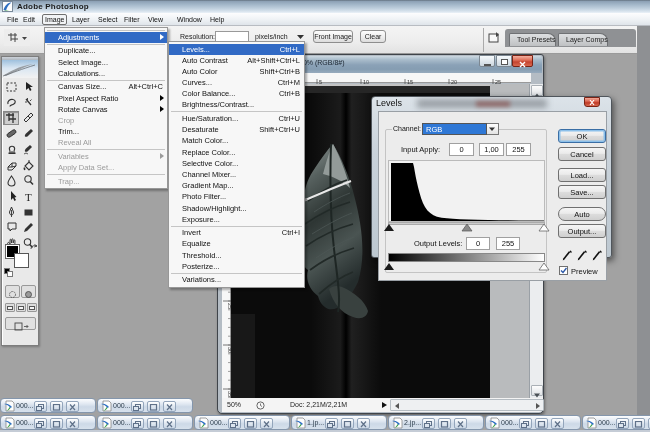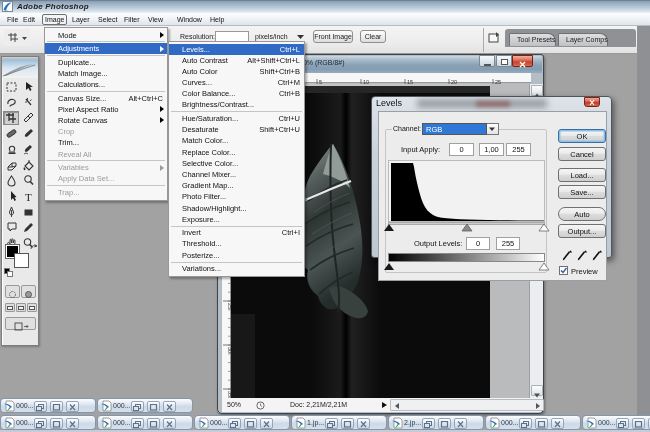--- a/index.html
+++ b/index.html
@@ -2,21 +2,21 @@
 <html><head>
 <meta charset="utf-8">
 <style>
 * { margin:0; padding:0; box-sizing:border-box; }
 html,body { width:650px; height:432px; overflow:hidden; }
 body { font-family:"Liberation Sans", sans-serif; background:#a2a2a2; position:relative; }
 .abs { position:absolute; }
 
 #titlebar { left:0; top:0; width:650px; height:13px;
   background:linear-gradient(180deg,#5d6b78 0%,#8ca0b4 9%,#a3b7c9 35%,#bfcfdd 65%,#d9e4ee 88%,#ebf2f8 100%); }
-#titletxt { left:17px; top:2px; font-size:8px; color:#1c1c1c; font-weight:bold; letter-spacing:0.2px;font-style:italic;}
+#titletxt { left:17px; top:2px; font-size:8px; color:#1c1c1c; font-weight:bold; letter-spacing:0.2px;}
 #menubar { left:0; top:13px; width:650px; height:13px;
   background:linear-gradient(180deg,#fdfdfe 0%,#f0f3f6 50%,#dfe4ea 100%);
   border-bottom:1px solid #b8bcc2; }
 .mi { position:absolute; top:16px; font-size:7px; color:#111; }
 #opt { left:0; top:26px; width:637px; height:28px;
   background:linear-gradient(180deg,#f4f4f4 0%,#ededed 60%,#e2e2e2 100%);
   border-bottom:1px solid #9a9a9a; }
 .optlbl { position:absolute; font-size:7px; color:#222; white-space:nowrap;}
 .optbtn { position:absolute; height:13px; font-size:7px; color:#222; text-align:center; white-space:nowrap;
   background:linear-gradient(180deg,#fdfdfd,#ececec 60%,#dcdcdc); border:1px solid #8e8e8e; border-radius:3px; line-height:11px;}
@@ -452,26 +452,25 @@
         </svg>
       <svg class="abs" style="left:143px;top:2px" width="8" height="8">
           <path d="M2,1 l4,3 l-4,3 z" fill="#555"></path>
         </svg>
     </div>
   </div>
 </div>
 
 <div class="menu" id="m1" style="left:44px;top:27px;width:124px;">
     <div style="height:1.5px"></div>
-    <div class="mrow">Mode<span class="arr"></span></div>
     <div class="msep"></div>
     <div class="mrow hl">Adjustments<span class="arr"></span></div>
     <div class="msep"></div>
     <div class="mrow">Duplicate...</div>
-    <div class="mrow">Match Image...</div>
+    <div class="mrow">Select Image...</div>
     <div class="mrow">Calculations...</div>
     <div class="msep"></div>
     <div class="mrow">Canvas Size...<span class="sc">Alt+Ctrl+C</span></div>
     <div class="mrow">Pixel Aspect Ratio<span class="arr"></span></div>
     <div class="mrow">Rotate Canvas<span class="arr"></span></div>
     <div class="mrow gray">Crop</div>
     <div class="mrow">Trim...</div>
     <div class="mrow gray">Reveal All</div>
     <div class="msep"></div>
     <div class="mrow gray">Variables<span class="arr"></span></div>
@@ -495,20 +494,21 @@
     <div class="mrow">Match Color...</div>
     <div class="mrow">Replace Color...</div>
     <div class="mrow">Selective Color...</div>
     <div class="mrow">Channel Mixer...</div>
     <div class="mrow">Gradient Map...</div>
     <div class="mrow">Photo Filter...</div>
     <div class="mrow">Shadow/Highlight...</div>
     <div class="mrow">Exposure...</div>
     <div class="msep"></div>
     <div class="mrow">Invert<span class="sc">Ctrl+I</span></div>
+    <div class="mrow">Equalize</div>
     <div class="mrow">Threshold...</div>
     <div class="mrow">Posterize...</div>
     <div class="msep"></div>
     <div class="mrow">Variations...</div>
     <div style="height:1.5px"></div>
   </div>
 
 <div class="abs" id="dlg">
   <div class="abs" style="left:4px;top:1px;font-size:9px;color:#111;">Levels</div>
 

